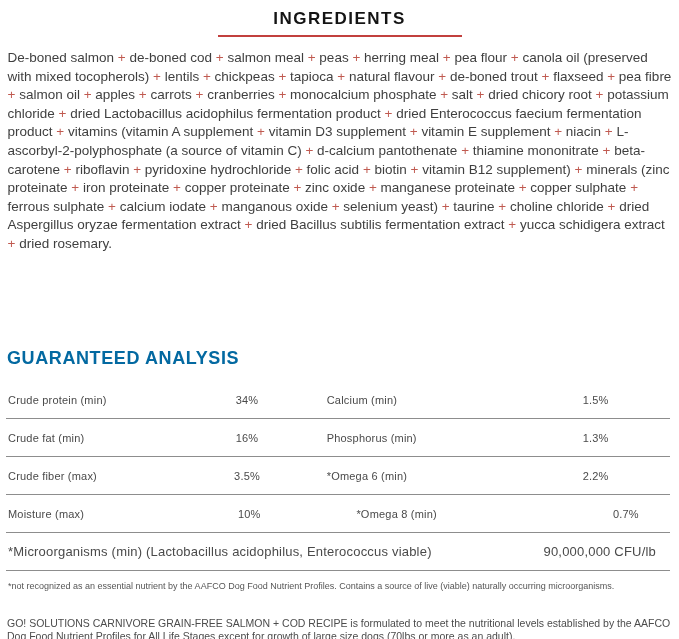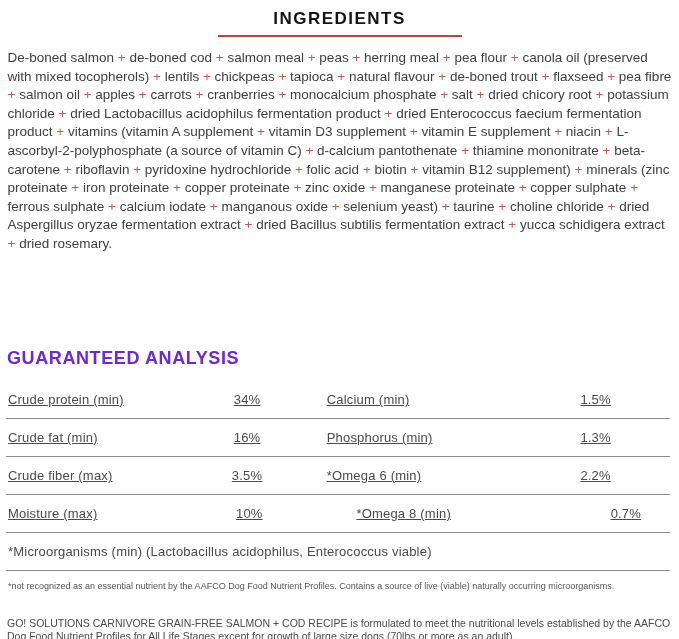--- a/index.html
+++ b/index.html
@@ -32,31 +32,30 @@
     line-height:18.6px;
     color:#3f3f3f;
   }
   .plus{font-weight:400;}
   
   .ga-section{position:absolute;top:348px;left:0;right:0;}
   .ga-title{
     margin:0;padding-left:7px;
     font-size:18px;font-weight:800;
     letter-spacing:0.6px;
-    color:#6d28d9;
+    color:#0369a1;
     line-height:21px;
   }
   .ga-table{margin:12px 9px 0 6px;}
   .ga-row{
     display:flex;align-items:center;
     height:37px;
     border-bottom:1px solid #8d8d8d;
-    font-size:13px;color:#4a4a4a;
+    font-size:11px;color:#4a4a4a;
     letter-spacing:0.2px;
-    text-decoration:underline;
   }
   .ga-label1{width:32%;padding-left:2px;}
   .ga-value1{width:8%;text-align:center;}
   .ga-gap1{width:8%;}
   .ga-label2{width:36%;}
   .ga-value2{width:9%;text-align:center;}
   .ga-gap2{flex:1;}
   .micro-row{
     display:flex;align-items:center;
     height:37px;
@@ -125,20 +124,21 @@
             <div class="ga-label1">Moisture (max)</div>
             <div class="ga-value1">10%</div>
             <div class="ga-gap1"></div>
             <div class="ga-label2">*Omega 8 (min)</div>
             <div class="ga-value2">0.7%</div>
             <div class="ga-gap2"></div>
           </div>
         </div>
       <div class="micro-row" style="border-bottom-color: rgb(141, 141, 141);">
         <div class="micro-label">*Microorganisms (min) (Lactobacillus acidophilus, Enterococcus viable)</div>
+        <div class="micro-value">90,000,000 CFU/lb</div>
       </div>
     </div>
 
     <p class="footnote">*not recognized as an essential nutrient by the AAFCO Dog Food Nutrient Profiles. Contains a source of live (viable) naturally occurring microorganisms.</p>
 
     <p class="formulation">GO! SOLUTIONS CARNIVORE GRAIN-FREE SALMON + COD RECIPE  is formulated to meet the nutritional levels established by the AAFCO Dog Food Nutrient Profiles for All Life Stages except for growth of large size dogs (70lbs or more as an adult).</p>
 
   </div>
 </div>
 

